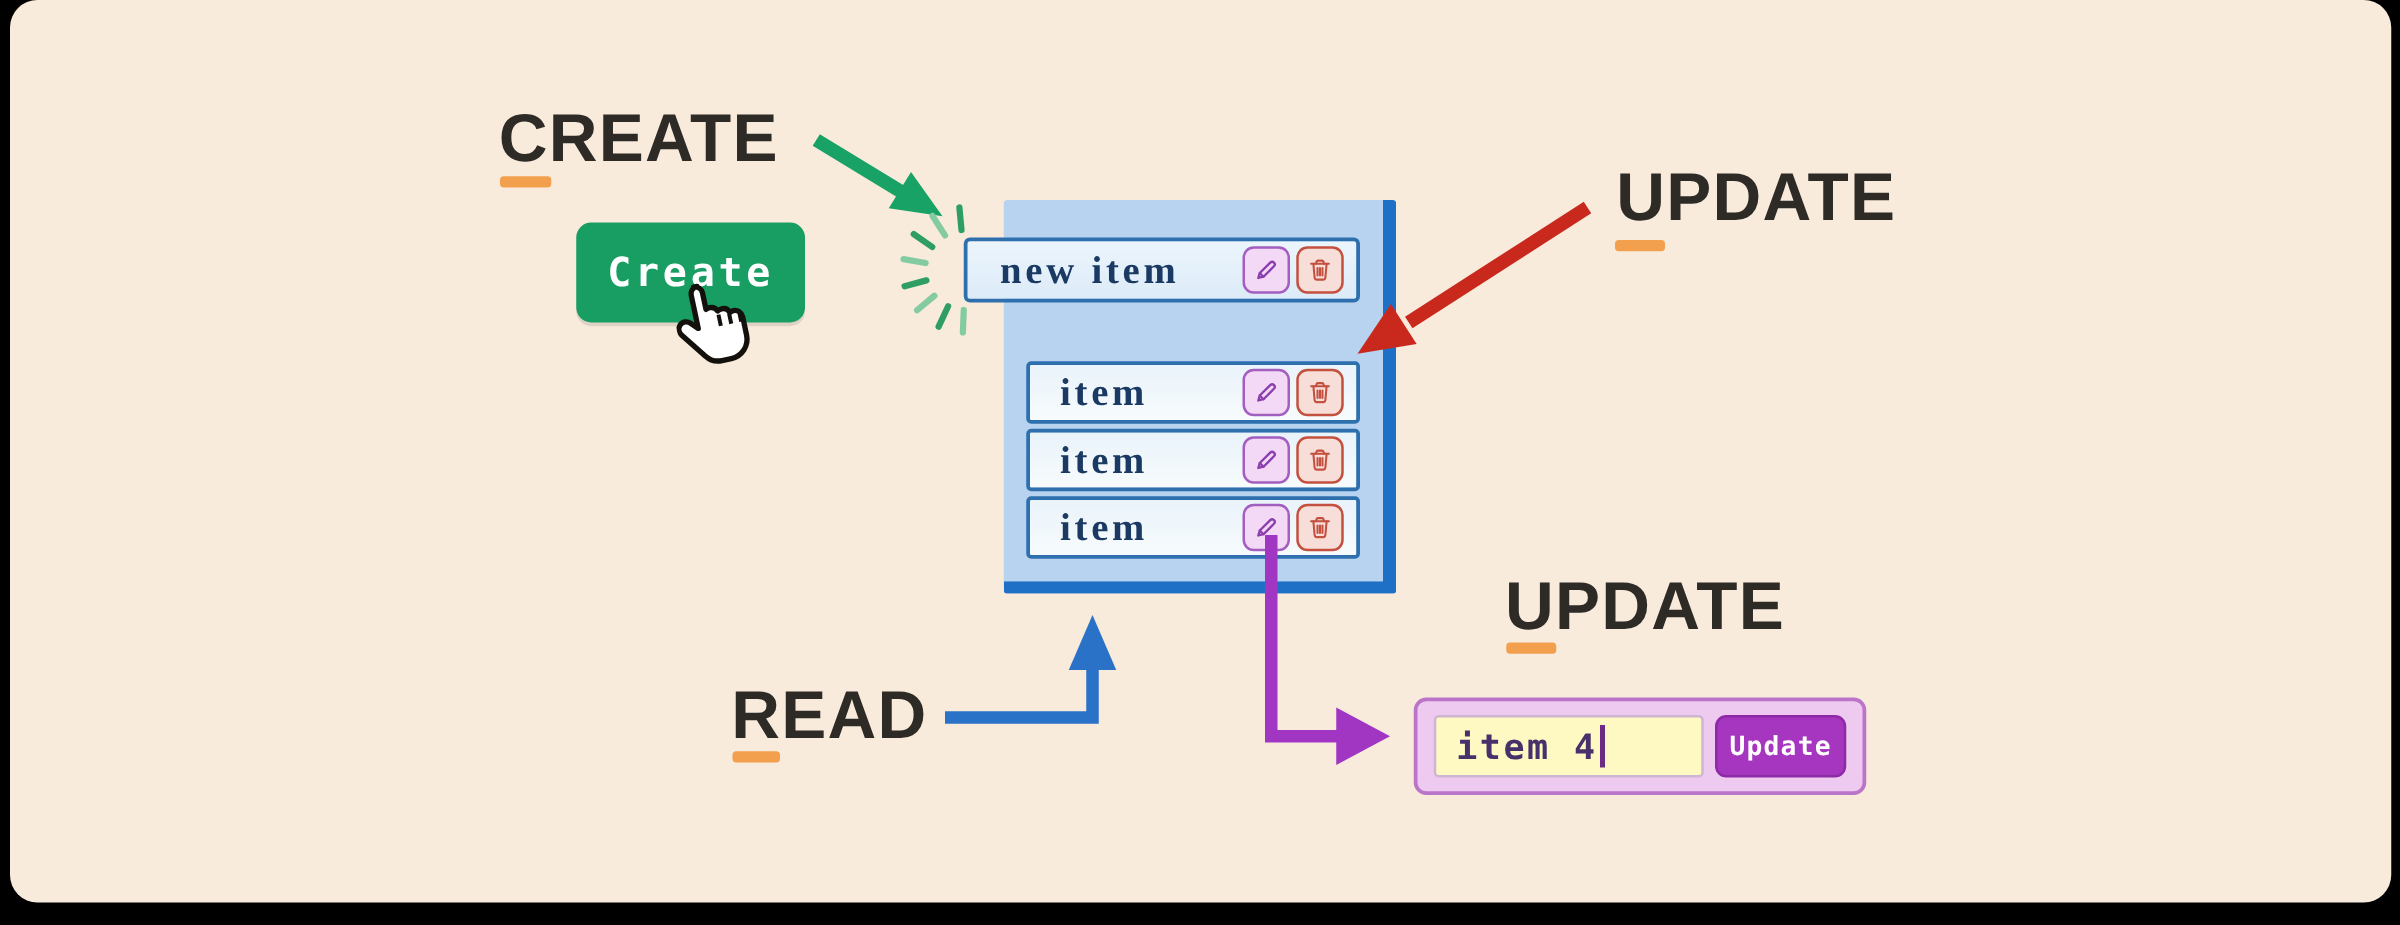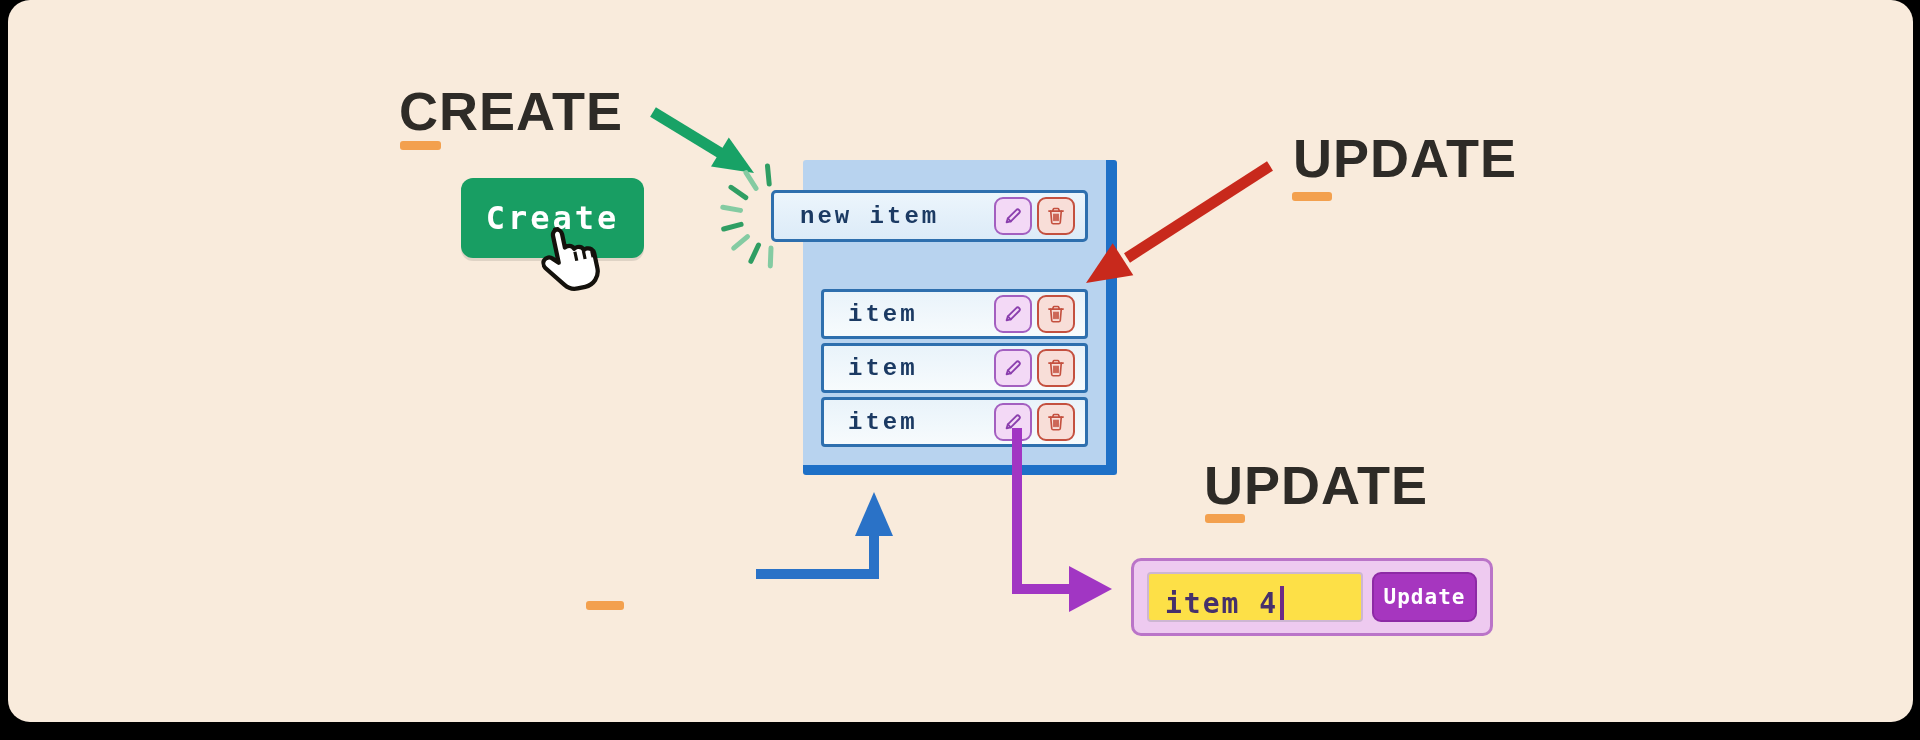--- a/index.html
+++ b/index.html
@@ -43,42 +43,42 @@
     background:linear-gradient(180deg,#e9f3fa 0%,#f7fbfd 100%);
     display:flex;align-items:center;
   }
   .row-newitem{
     left:763px;top:190px;width:317px;height:52px;
     background:linear-gradient(180deg,#ecf5fc 0%,#dcebf8 100%);
     padding-left:26px;border-radius:5px;
   }
   .row-item{left:813px;width:267px;height:50px;padding-left:24px;margin-top:16px;}
   .row-label{
-    font-family:Liberation Mono, monospace;font-weight:700;
-    font-size:24px;letter-spacing:3px;color:#1b3a63;white-space:nowrap;
+    font-family:Liberation Serif, serif;font-weight:700;
+    font-size:31px;letter-spacing:3px;color:#1b3a63;white-space:nowrap;
   }
   .row-actions{margin-left:auto;display:flex;gap:5px;padding-right:10px;}
   .icon-btn{
     width:38px;height:38px;box-sizing:border-box;border-radius:9px;
     display:flex;align-items:center;justify-content:center;cursor:pointer;
     padding:0;
   }
   .edit-btn{background:#f3d9f6;border:2.5px solid #a35fc0;color:#8b3fae;}
   .del-btn{background:#f8ded8;border:2.5px solid #c4503f;color:#c4503f;}
   .icon-btn svg{display:block;}
   
   .update-panel{
     position:absolute;left:1123px;top:558px;width:362px;height:78px;
     box-sizing:border-box;background:#eecaf0;border:3px solid #ba74c8;
     border-radius:10px;display:flex;align-items:center;padding:0 13px;
   }
   .update-input{
-    width:216px;height:50px;box-sizing:border-box;background:#fde047;
+    width:216px;height:50px;box-sizing:border-box;background:#fef9c3;
     border:2px solid #cdb6d2;border-radius:4px;display:flex;
-    align-items:flex-end;padding-left:16px;cursor:text;
+    align-items:center;padding-left:16px;cursor:text;
   }
   .update-input .val{
     font-family:"DejaVu Sans Mono", monospace;font-weight:700;
     font-size:28px;letter-spacing:2px;color:#46316b;white-space:pre;
   }
   .caret{width:4px;height:34px;background:#6d2b86;margin-left:2px;}
   .update-btn{
     margin-left:auto;width:105px;height:50px;box-sizing:border-box;
     background:#a636bf;border:2px solid #8d2aa5;border-radius:9px;
     display:flex;align-items:center;justify-content:center;cursor:pointer;
@@ -198,20 +198,21 @@
             <path d="M8.2 8.5 v5.5 M10 8.5 v5.5 M11.8 8.5 v5.5"></path>
           </svg>
         </span>
       </button>
     </span>
   </div>
 
   <div class="heading" style="left:1285px;top:131px;">UPDATE</div>
   <div class="underline" style="left:1284px;top:192px;width:40px;"></div>
 
+  <div class="heading" style="left:577px;top:545px;">READ</div>
   <div class="underline" style="left:578px;top:601px;width:38px;"></div>
 
   <div class="heading" style="left:1196px;top:458px;">UPDATE</div>
   <div class="underline" style="left:1197px;top:514px;width:40px;"></div>
 
   <div class="update-panel">
     <div class="update-input">
       <span class="val">item 4</span>
       <span class="caret"></span>
     </div>

